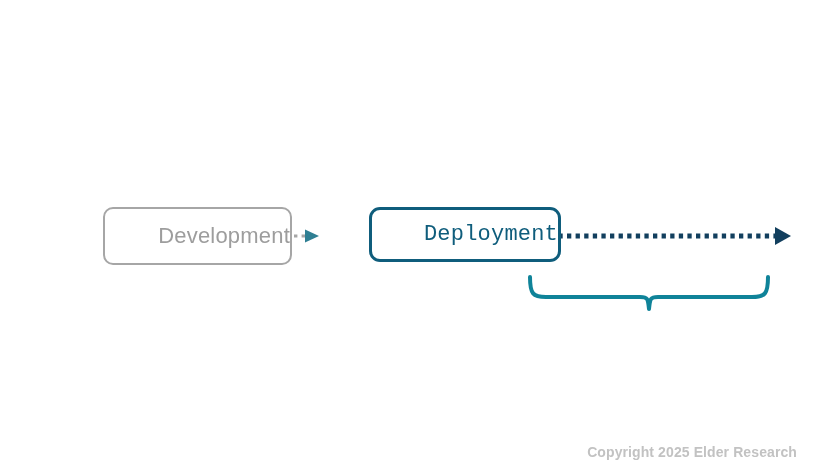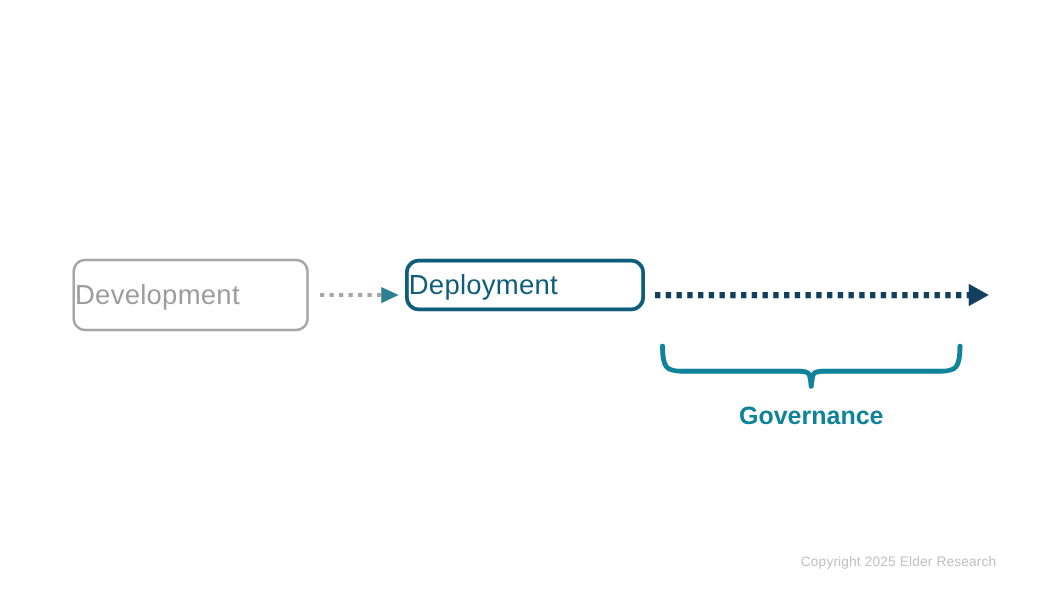--- a/index.html
+++ b/index.html
@@ -25,44 +25,46 @@
     left: 0;
     top: 0;
     width: 840px;
     height: 473px;
   }
   .node-box {
     position: absolute;
     box-sizing: border-box;
     display: flex;
     align-items: center;
-    justify-content: flex-start;
+    justify-content: flex-end;
     background: #ffffff;
+    margin-left: 45px;
   }
   #development-node {
     left: 58px;
     top: 207px;
     width: 189px;
     height: 58px;
     border: 2px solid #a6a6a6;
     border-radius: 10px;
   }
   #development-node .node-label {
     color: #9d9d9d;
     font-size: 22px;
     font-weight: 400;
     letter-spacing: 0.2px;
   }
   #deployment-node {
     left: 324px;
     top: 207px;
     width: 192px;
-    height: 42px;
+    height: 55px;
     border: 3px solid #0f5d7c;
     border-radius: 11px;
+    font-family: Liberation Mono, monospace;
   }
   #deployment-node .node-label {
     color: #0f5d7c;
     font-size: 22px;
     font-weight: 400;
     letter-spacing: 0.2px;
   }
   #brace-caption {
     position: absolute;
     left: 529px;
@@ -76,22 +78,22 @@
   }
   #brace-caption .caption-line {
     display: block;
     white-space: nowrap;
   }
   #copyright-text {
     position: absolute;
     right: 43px;
     top: 444px;
     color: #c2c2c2;
-    font-size: 11px;
-    font-weight: 400;
+    font-size: 14px;
+    font-weight: 700;
     letter-spacing: 0.1px;
     white-space: nowrap;
   }
 </style>
 </head>
 <body>
 
 <div id="stage">
 
   <svg id="diagram-svg" viewBox="0 0 840 473" xmlns="http://www.w3.org/2000/svg">
@@ -119,18 +121,17 @@
 
   <div class="node-box" id="development-node">
     <span class="node-label">Development</span>
   </div>
 
   <div class="node-box" id="deployment-node">
     <span class="node-label">Deployment</span>
   </div>
 
   <div id="brace-caption">
-    <span class="caption-line">Governance</span>
   </div>
 
   <div id="copyright-text">Copyright 2025 Elder Research</div>
 
 </div>
 
 </body></html>

